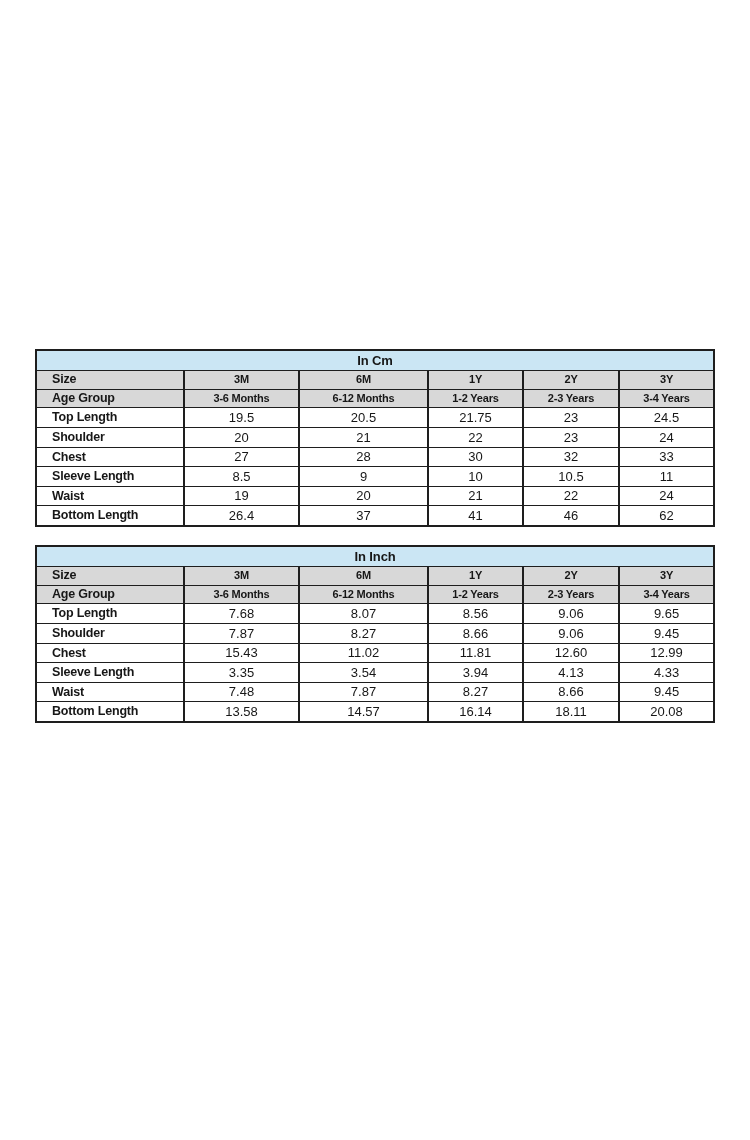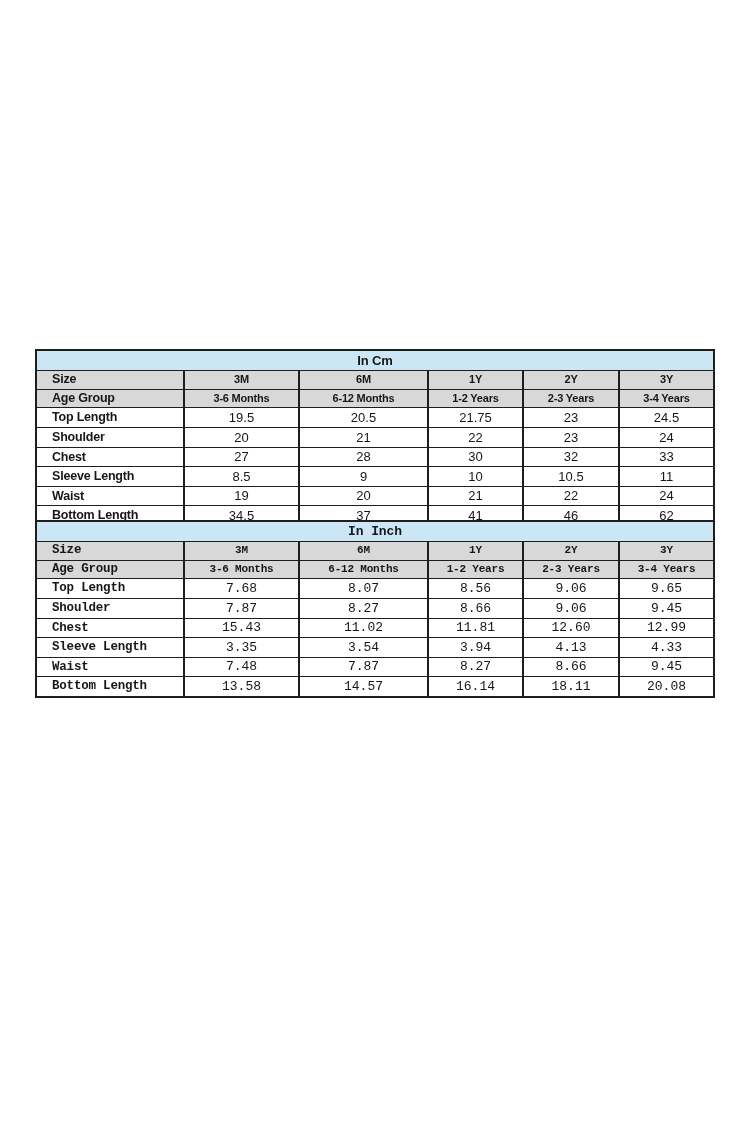--- a/index.html
+++ b/index.html
@@ -17,21 +17,21 @@
   .size-table {
     position: absolute;
     left: 35px;
     width: 678px;
     height: 178px;
     border-collapse: collapse;
     table-layout: fixed;
     border: 2.5px solid #1e1e1e;
   }
   .size-table.t-cm   { top: 349px; }
-  .size-table.t-inch { top: 520px; font-family: Liberation Mono, monospace; }
+  .size-table.t-inch { top: 545px; }
   .size-table td {
     border: 2px solid #1e1e1e;
     border-top-width: 1.5px;
     border-bottom-width: 1.5px;
     padding: 0;
     text-align: center;
     vertical-align: middle;
     font-size: 13px;
     line-height: 1;
     overflow: hidden;
@@ -131,21 +131,21 @@
     <tr>
       <td class="lbl">Waist</td>
       <td class="val">19</td>
       <td class="val">20</td>
       <td class="val">21</td>
       <td class="val">22</td>
       <td class="val">24</td>
     </tr>
     <tr>
       <td class="lbl">Bottom Length</td>
-      <td class="val">34.5</td>
+      <td class="val">26.4</td>
       <td class="val">37</td>
       <td class="val">41</td>
       <td class="val">46</td>
       <td class="val">62</td>
     </tr>
   </tbody>
     </table>
 
   <table class="size-table t-inch">
     <colgroup>

